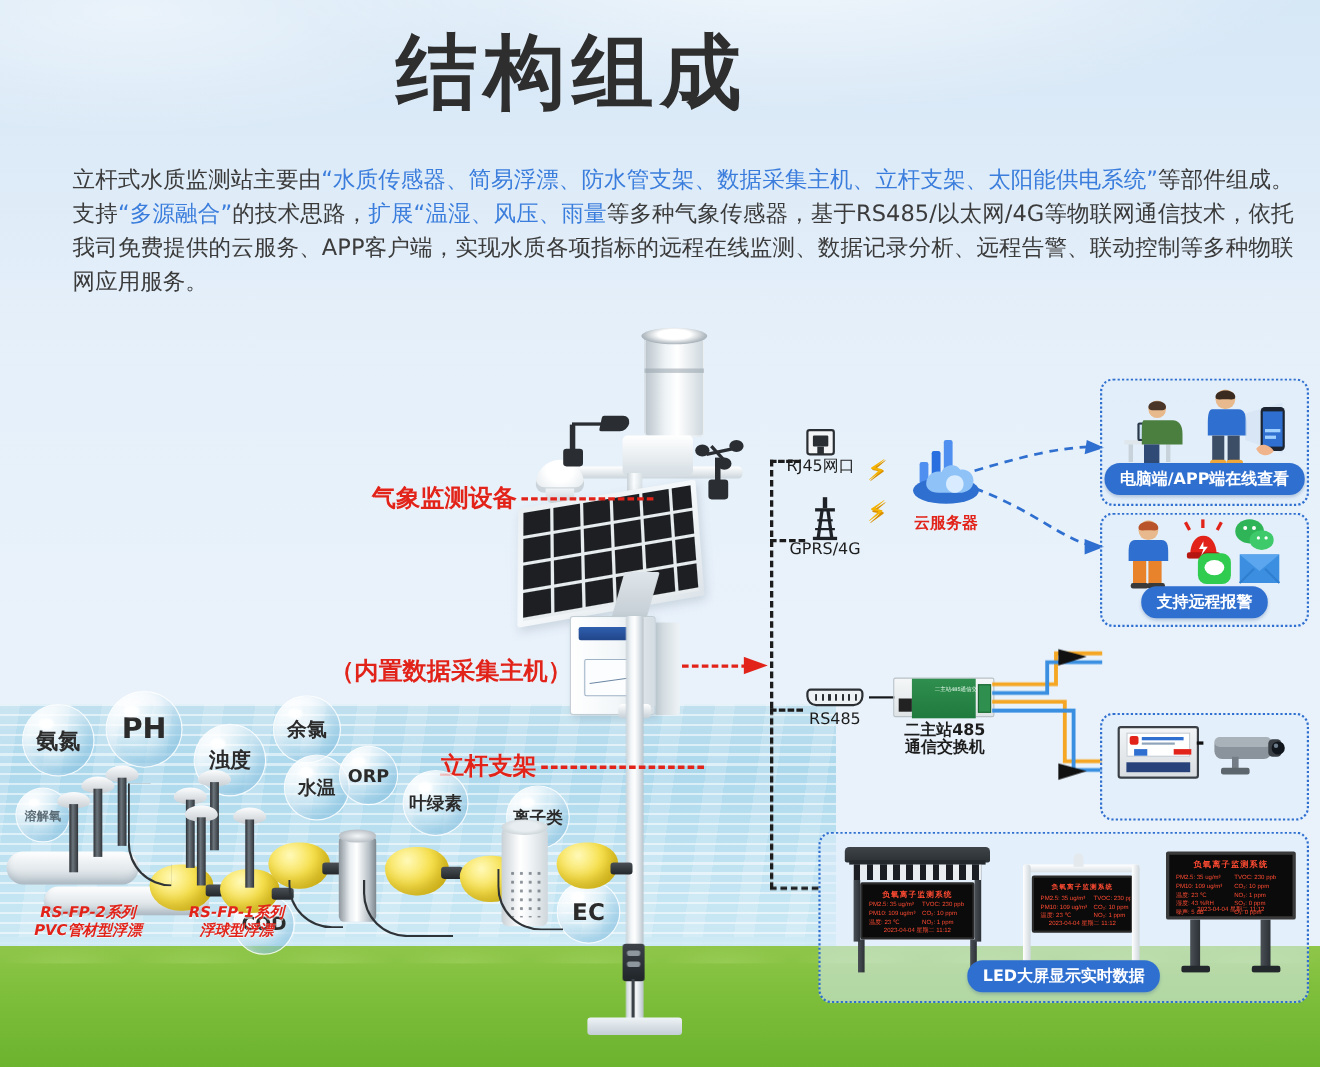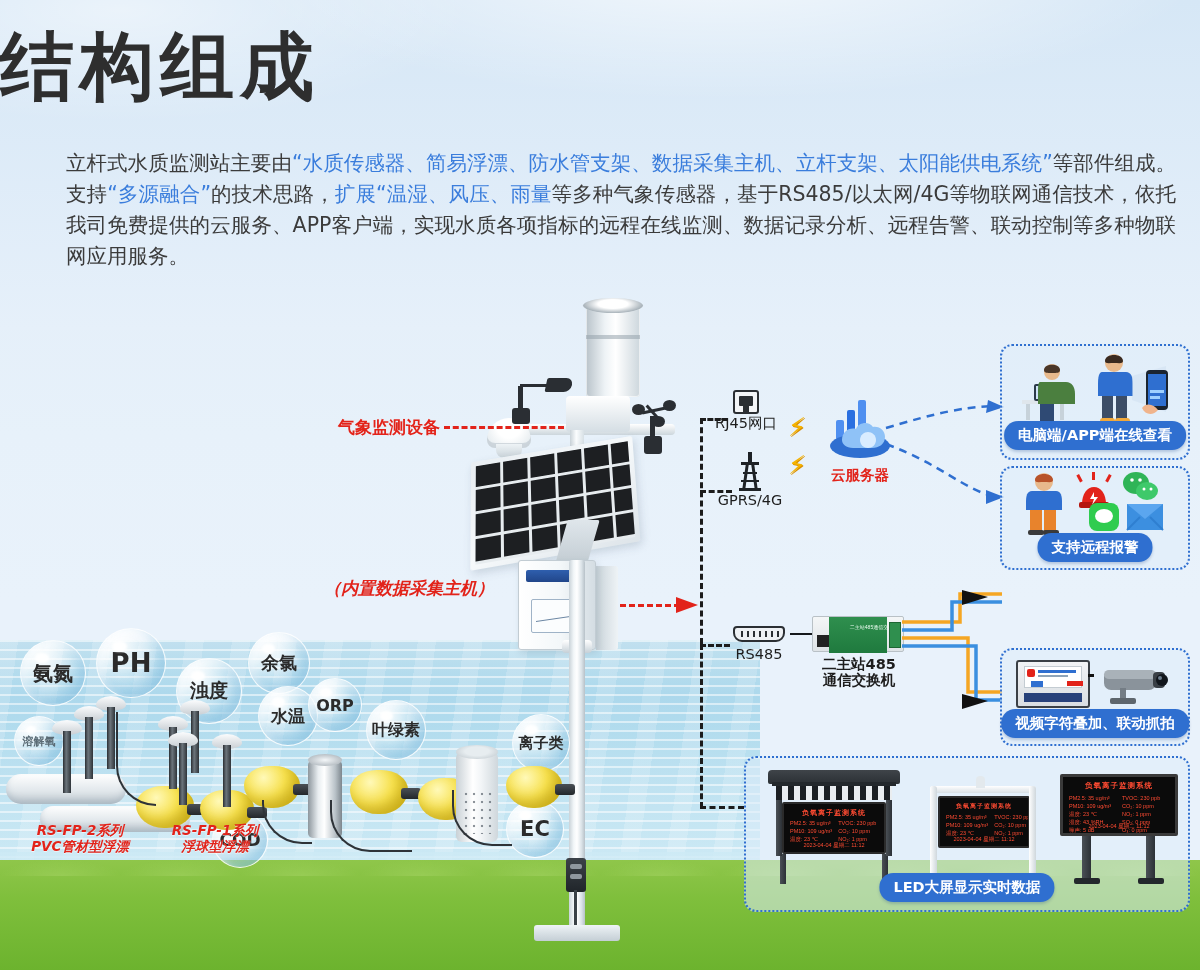--- a/index.html
+++ b/index.html
@@ -22,21 +22,21 @@
     position: absolute; left:0; top:0; width:1200px; height:330px;
     background:
       radial-gradient(ellipse 700px 200px at 60% -40px, rgba(255,255,255,.75), rgba(255,255,255,0) 70%),
       radial-gradient(ellipse 500px 160px at 10% 10px, rgba(255,255,255,.5), rgba(255,255,255,0) 70%),
       linear-gradient(to bottom, #d6e7f6, #e6f0fa);
   }
 
   
   .title {
     position: absolute; left:0; top:26px; width:1040px;
-    text-align:left;
+    text-align:center;
     font-size: 74px; line-height:1.1;
     font-weight: 900;
     letter-spacing: 6px;
     color: #2e2e2e;
     font-family: "DejaVu Sans", "Liberation Sans", sans-serif;
   }
   .para {
     position:absolute; left:66px; top:148px; width:1110px;
     font-size: 20.5px; line-height: 31px;
     color: #3b3b3b;
@@ -71,24 +71,24 @@
   .shore {
     position:absolute; left:0; top:852px; width:760px; height:36px;
     background: linear-gradient(to bottom, rgba(205,234,245,.9), rgba(150,200,140,.0));
   }
 
   
   .lead {
     position:absolute;
     color:#e2231a;
     font-weight:800;
-    font-size:17px;
+    font-size:22px;
     white-space:nowrap;
     font-family:"DejaVu Sans","Liberation Sans",sans-serif;
-    display:flex; align-items:center; gap:0;
+    display:flex; align-items:center; gap:0;margin-top:22px;
   }
   .lead .txt { text-shadow: 0 0 1px rgba(255,255,255,.6); }
   .lead .dash {
     display:inline-block; height:0; margin-left:4px;
     border-top: 3px dashed #e2231a;
   }
   .lead.two-line { display:block; text-align:right; line-height:21px; }
   .lead.two-line .row1 { display:flex; align-items:center; justify-content:flex-end; }
 
   
@@ -465,23 +465,27 @@
   <div class="drop-cable"></div>
   <div class="pole-base"></div>
 
   <div class="lead" style="left:338px; top:416px;">
     <span class="txt">气象监测设备</span>
     <span class="dash" style="width:120px;"></span>
   </div>
 
 
   <div class="lead two-line" style="left:286px; top:578px; width:232px;">
-    <div style="text-align:center; padding-left:14px;font-style:italic;">（内置数据采集主机）</div>
-  </div>
-
+    <div style="text-align:center; padding-left:14px;">（内置数据采集主机）</div>
+  </div>
+
+  <div class="lead" style="left:400px; top:660px;">
+    <span class="txt">立杆支架</span>
+    <span class="dash" style="width:148px;"></span>
+  </div>
 
   <div class="bubble" style="left:20px; top:640px; width:66px;height:66px; font-size:20px;">
       <span>氨氮</span>
     </div>
   <div class="bubble" style="left:96px; top:628px; width:70px;height:70px; font-size:26px;">
       <span>PH</span>
     </div>
   <div class="bubble" style="left:176px; top:658px; width:66px;height:66px; font-size:19px;">
       <span>浊度</span>
     </div>
@@ -493,21 +497,21 @@
     </div>
   <div class="bubble" style="left:14px; top:716px; width:50px;height:50px; font-size:11px; color:#5a6b75;">
       <span>溶解氧</span>
     </div>
   <div class="bubble" style="left:308px; top:678px; width:54px;height:54px; font-size:16px;">
       <span>ORP</span>
     </div>
   <div class="bubble" style="left:366px; top:700px; width:60px;height:60px; font-size:16px;">
       <span>叶绿素</span>
     </div>
-  <div class="bubble" style="left:512px; top:714px; width:58px;height:58px; font-size:15px;">
+  <div class="bubble" style="left:460px; top:714px; width:58px;height:58px; font-size:15px;">
       <span>离子类</span>
     </div>
   <div class="bubble" style="left:212px; top:812px; width:56px;height:56px; font-size:17px;">
       <span>COD</span>
     </div>
   <div class="bubble" style="left:506px; top:800px; width:58px;height:58px; font-size:21px;">
       <span>EC</span>
     </div>
 
   <div class="pvcfloat" style="left:6px; top:774px; width:120px; height:30px;"></div>
@@ -739,21 +743,20 @@
     <div style="position:absolute; left:86px; top:24px; width:6px; height:3px; background:#111;"></div>
     <svg style="position:absolute; left:96px; top:10px;" width="84" height="54">
       <rect x="6" y="10" width="52" height="20" rx="7" fill="#8a939b"></rect>
       <rect x="6" y="10" width="52" height="9" rx="5" fill="#a9b2b9"></rect>
       <rect x="55" y="12" width="12" height="16" rx="4" fill="#3a4046"></rect>
       <circle cx="64" cy="20" r="6" fill="#11161c"></circle>
       <circle cx="62" cy="18" r="2" fill="#6d7d8c"></circle>
       <rect x="22" y="28" width="6" height="12" fill="#747d85"></rect>
       <rect x="12" y="38" width="26" height="6" rx="2" fill="#5e666d"></rect>
     </svg>
-    <div class="cap" style="bottom:6px;">视频字符叠加、联动抓拍</div>
   </div>
 
   <div class="card" style="left:744px; top:756px; width:446px; height:156px;">
 
     <div style="position:absolute; left:22px; top:12px; width:132px; height:114px;">
       <div class="kiosk-roof" style="left:0; top:0; width:132px; height:14px; border-radius:4px 4px 2px 2px;"></div>
       <div style="position:absolute; left:4px; top:12px; width:124px; height:4px; background:#23282c;"></div>
       <div style="position:absolute; left:8px; top:16px; width:116px; height:14px; background:#1b1f23;
                   background-image: repeating-linear-gradient(to right,#1b1f23 0 6px,#e9edf0 6px 12px);"></div>
       <div class="led-board" style="left:14px; top:32px; width:104px; height:52px;">

